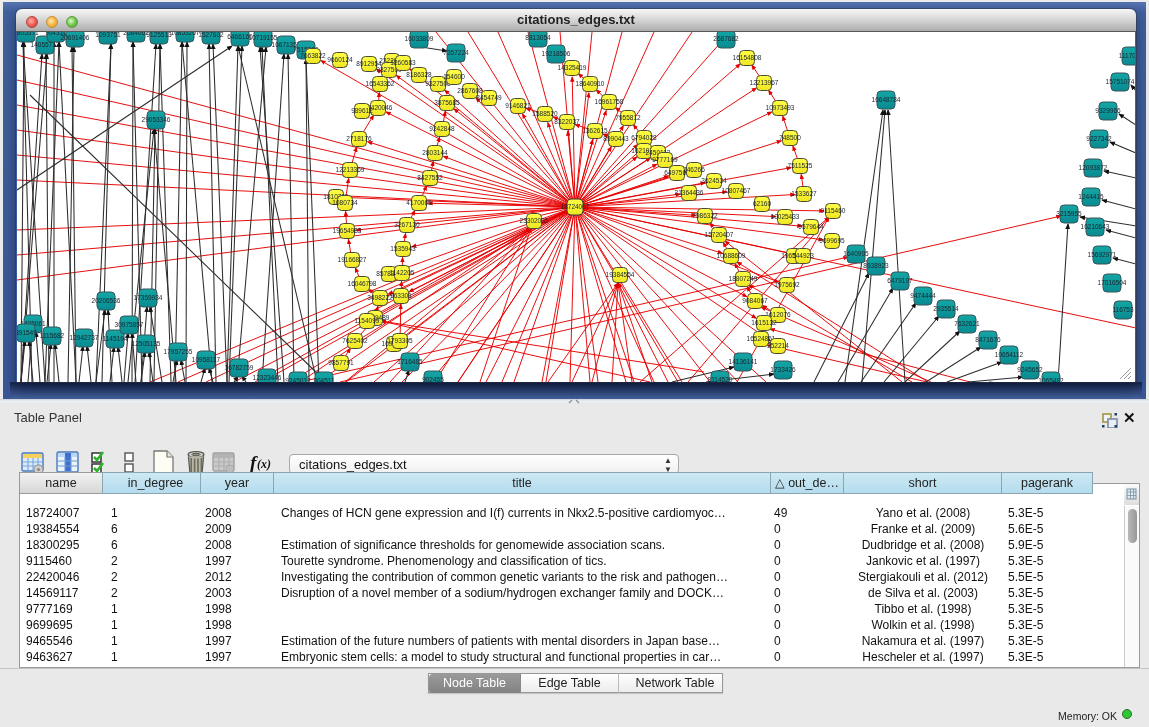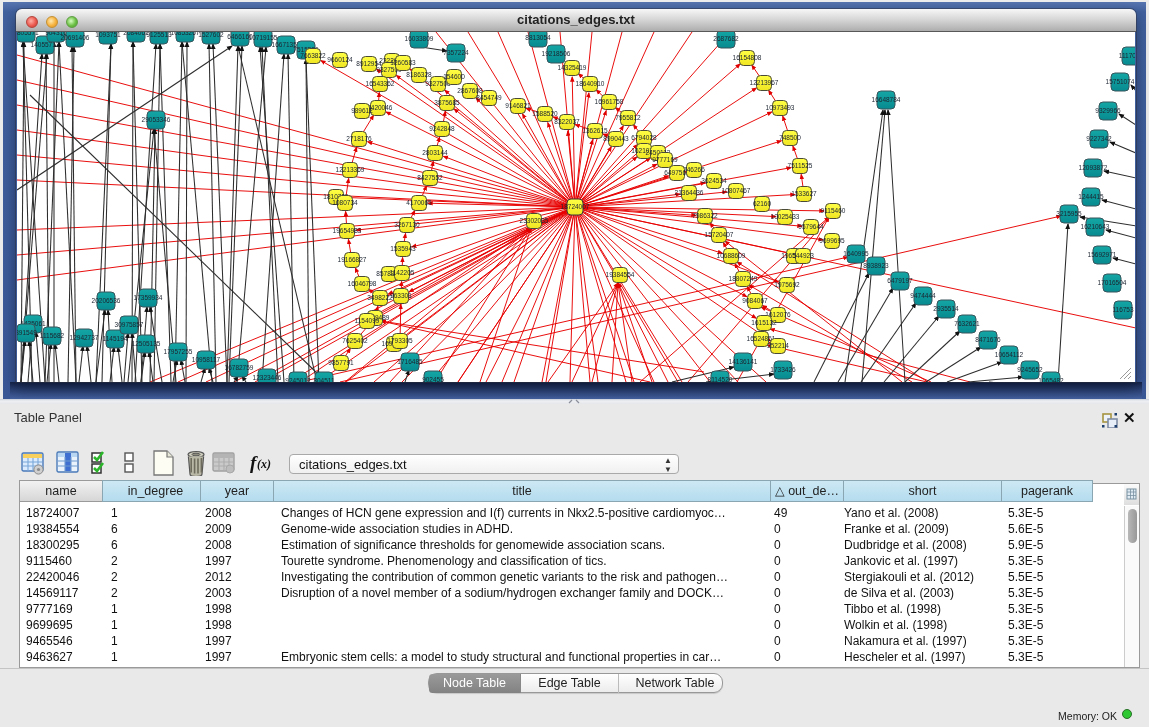--- a/index.html
+++ b/index.html
@@ -17,34 +17,34 @@
 #split{position:absolute;left:0;top:399px;width:1149px;height:5px;background:linear-gradient(#c7cdd8,#eef0f4 40%,#e4e6e9)}
 #panel{position:absolute;left:0;top:404px;width:1149px;height:323px;background:#e9e9e9}
 #ptitle{position:absolute;left:14px;top:6px;font-size:13px;color:#333}
 #px{position:absolute;left:1123px;top:5px;font-size:15px;font-weight:bold;color:#111}
 #prightbar{position:absolute;right:0;top:282px;width:3px;height:41px;background:#9a9a9a}
 .icon{position:absolute;top:46px}
 #combo{position:absolute;left:289px;top:50px;width:390px;height:20px;background:linear-gradient(#fff,#f0f0f0);
  border:1px solid #a9a9a9;border-radius:4px;font-size:13px;color:#111;line-height:19px;padding-left:9px}
 #combo .ar{position:absolute;right:6px;top:1px;font-size:8px;color:#333;line-height:9px;text-align:center}
 #tablebox{position:absolute;left:19px;top:79px;width:1121px;height:185px;background:#fff;border:1px solid #9a9a9a}
-.th{position:absolute;top:76px;height:22px;background:linear-gradient(#cde8f4,#b4dcee);border:1px solid #8aa6b2;
+.th{position:absolute;top:68px;height:22px;background:linear-gradient(#cde8f4,#b4dcee);border:1px solid #8aa6b2;
  font-size:12.5px;color:#222;text-align:center;line-height:21px}
 .thg{background:linear-gradient(#f2f2f2,#d6d6d6);border:1px solid #9a9a9a}
 .tr{position:absolute;left:20px;width:1104px;height:16px;font-size:12px;color:#111;white-space:nowrap}
 .tr span{position:absolute;top:0;line-height:16px;overflow:hidden}
 .c0{left:6px;width:90px}.c1{left:91px;width:90px}.c2{left:185px;width:70px}
 .c3{left:261px;width:488px}.c4{left:754px;width:68px}
-.c5{left:824px;width:158px;text-align:left}.c6{left:988px;width:76px}
+.c5{left:824px;width:158px;text-align:center}.c6{left:988px;width:76px}
 #vscroll{position:absolute;left:1124px;top:102px;width:15px;height:161px;background:#fafafa;border-left:1px solid #ccc}
 #vthumb{position:absolute;left:2.5px;top:3px;width:9px;height:34px;border-radius:5px;background:linear-gradient(90deg,#b8b8b8,#989898)}
 #colbtn{position:absolute;left:1124px;top:80px;width:15px;height:21px;background:linear-gradient(#fbfbfb,#dedede)}
 #btm{position:absolute;left:0;top:264px;width:1149px;height:59px;background:#e9e9e9;border-top:1px solid #c4c4c4}
 #segs{position:absolute;left:428px;top:4px;width:295px;height:20px;background:linear-gradient(#fff,#ececec);
- border:1px solid #989898;border-radius:9px;font-size:12.5px;line-height:19px;text-align:center;color:#222;
+ border:1px solid #989898;border-radius:0;font-size:12.5px;line-height:19px;text-align:center;color:#222;
  box-shadow:0 1px 1px rgba(0,0,0,.15)}
 #segs .s1{position:absolute;left:0;top:0;width:92px;height:19px;border-radius:3.5px 0 0 3.5px;
  background:linear-gradient(#9a9a9a,#828282);color:#fff;border-right:1px solid #888}
 #segs .s2{position:absolute;left:93px;top:0;width:95px;height:19px}
 #segs .s3{position:absolute;left:189px;top:0;width:113px;height:19px;border-left:1px solid #bbb}
 #mem{position:absolute;right:32px;top:306px;font-size:10.5px;color:#222}
 #memdot{position:absolute;right:17px;top:305px;width:10px;height:10px;border-radius:50%;background:#2ec832;border:1px solid #2a6e2a}
 </style></head><body>
 <div id="topline"></div>
 <div id="desk"></div>
@@ -710,21 +710,20 @@
       <span class="c2">2008</span>
       <span class="c3">Changes of HCN gene expression and I(f) currents in Nkx2.5-positive cardiomyoc…</span>
       <span class="c4">49</span>
       <span class="c5">Yano et al. (2008)</span>
       <span class="c6">5.3E-5</span>
     </div>
     <div class="tr" style="top:117px">
       <span class="c0">19384554</span>
       <span class="c1">6</span>
       <span class="c2">2009</span>
-      <span class="c3">Genome-wide association studies in ADHD.</span>
       <span class="c4">0</span>
       <span class="c5">Franke et al. (2009)</span>
       <span class="c6">5.6E-5</span>
     </div>
     <div class="tr" style="top:133px">
       <span class="c0">18300295</span>
       <span class="c1">6</span>
       <span class="c2">2008</span>
       <span class="c3">Estimation of significance thresholds for genomewide association scans.</span>
       <span class="c4">0</span>
@@ -771,20 +770,21 @@
       <span class="c1">1</span>
       <span class="c2">1998</span>
       <span class="c4">0</span>
       <span class="c5">Wolkin et al. (1998)</span>
       <span class="c6">5.3E-5</span>
     </div>
     <div class="tr" style="top:229px">
       <span class="c0">9465546</span>
       <span class="c1">1</span>
       <span class="c2">1997</span>
+      <span class="c3">Estimation of the future numbers of patients with mental disorders in Japan base…</span>
       <span class="c4">0</span>
       <span class="c5">Nakamura et al. (1997)</span>
       <span class="c6">5.3E-5</span>
     </div>
     <div class="tr" style="top:245px">
       <span class="c0">9463627</span>
       <span class="c1">1</span>
       <span class="c2">1997</span>
       <span class="c3">Embryonic stem cells: a model to study structural and functional properties in car…</span>
       <span class="c4">0</span>

